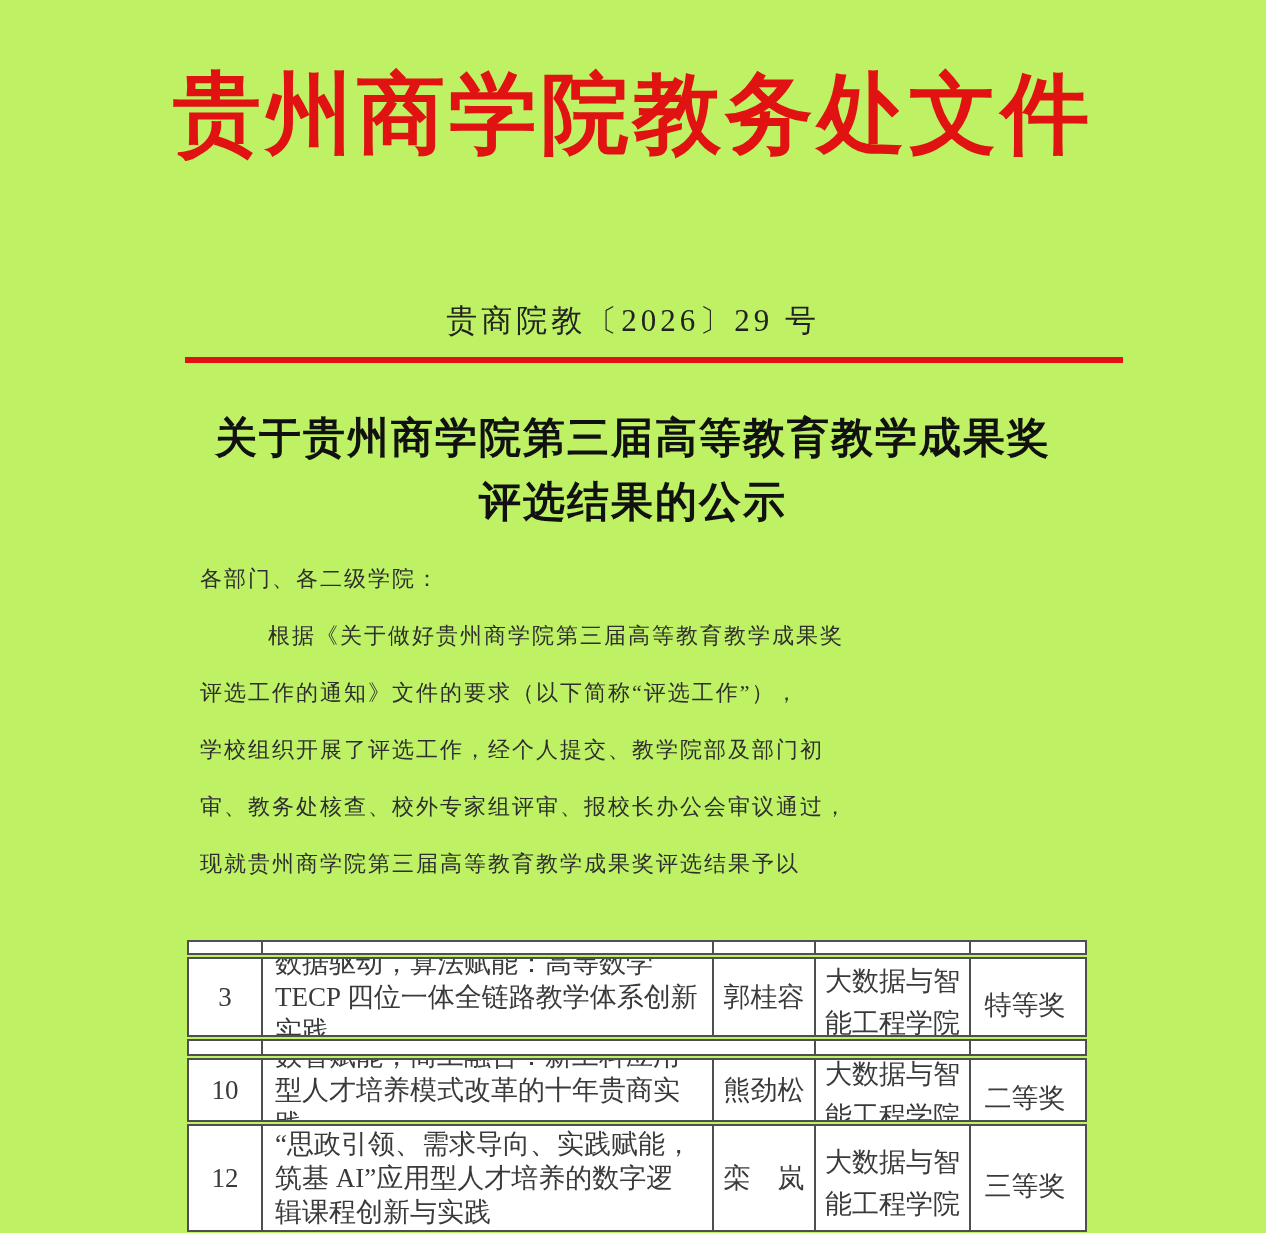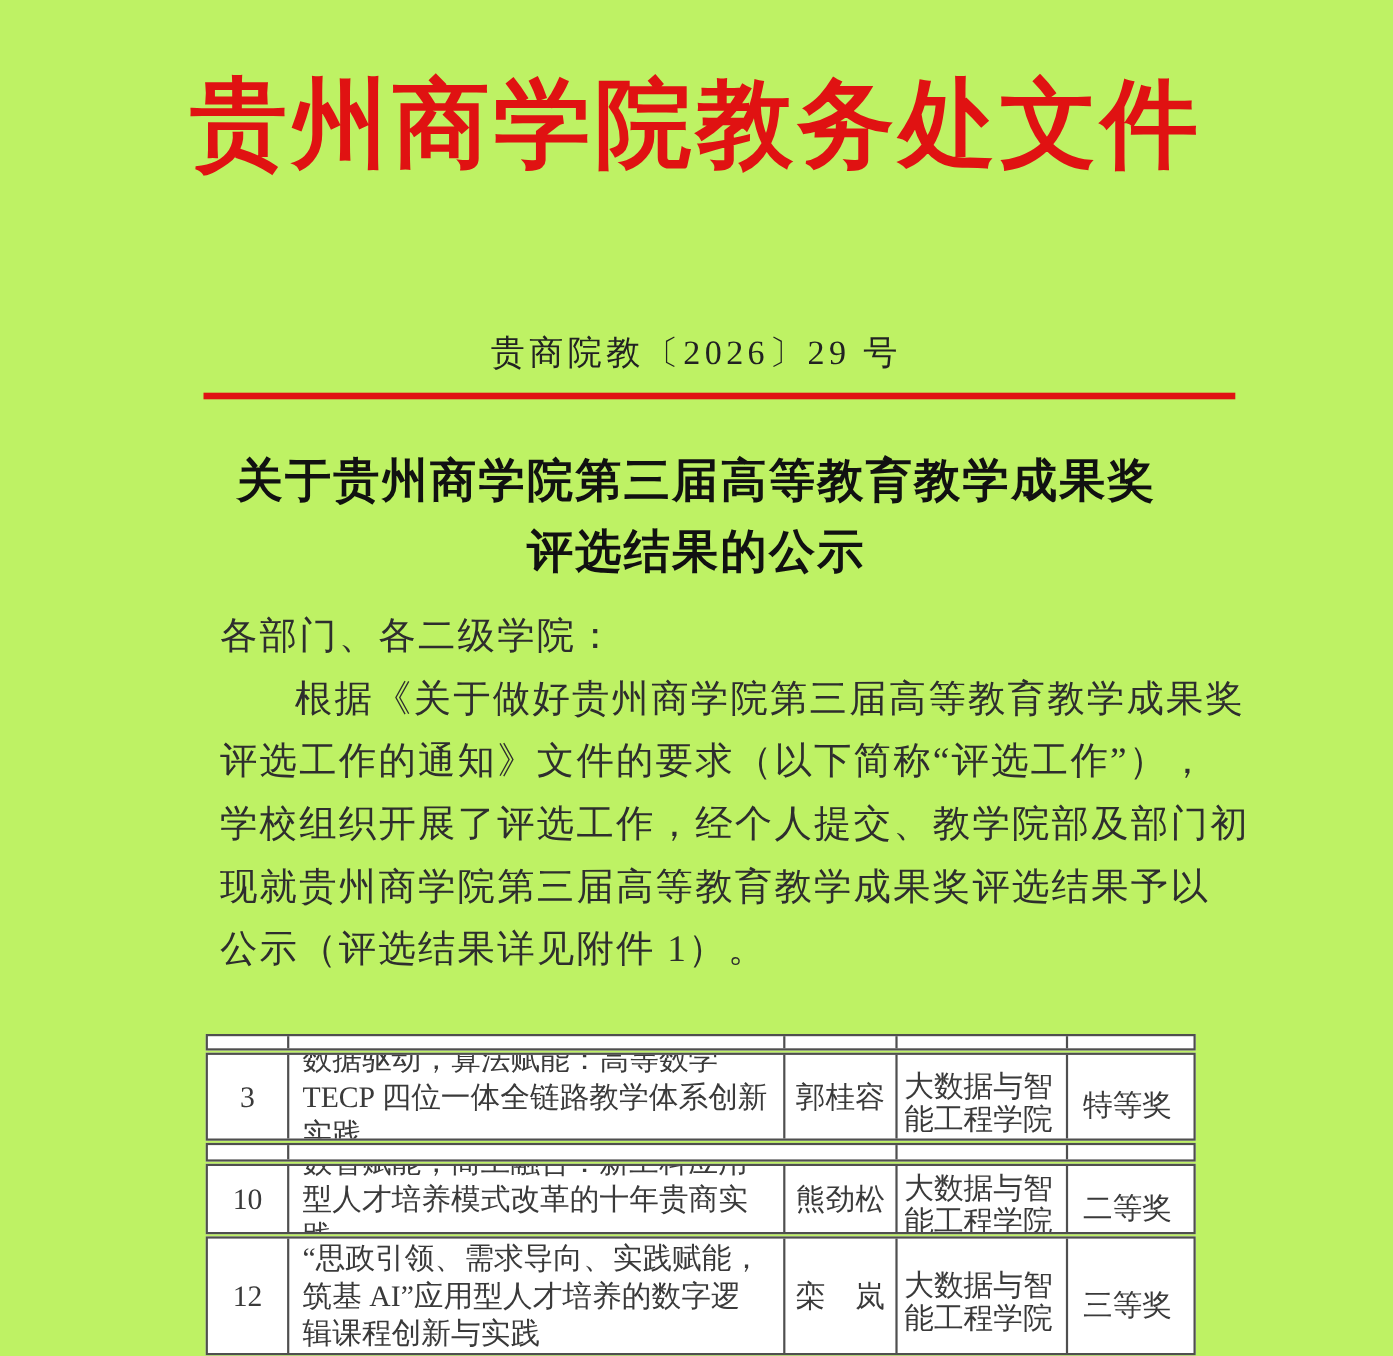--- a/index.html
+++ b/index.html
@@ -35,21 +35,21 @@
   .subject {
     position:absolute; top:406px; left:0; width:100%;
     text-align:center;
     font-size:42px; font-weight:bold;
     color:#111111;
     line-height:64px;
     letter-spacing:2px;
   }
   .body-text {
     position:absolute; top:550px; left:200px; width:885px;
-    font-size:34px;
+    font-size:22px;
     color:#2e2e2e;
     letter-spacing:2px;
   }
   .body-line { height:57px; line-height:57px; white-space:nowrap; }
   .body-line.indent { text-indent:68px; }
 
   
   .table-area {
     position:absolute; top:940px; left:187px; width:900px;
     font-size:27px;
@@ -71,21 +71,21 @@
   .c2 { width:451px; flex:0 0 451px; justify-content:flex-start; }
   .c3 { width:102px; flex:0 0 102px; }
   .c4 { width:155px; flex:0 0 155px; }
   .c5 { width:108px; flex:0 0 108px;margin-top:16px; }
   .project-text {
     display:block;
     padding:2px 12px;
     line-height:34px;
     text-align:left;
   }
-  .dept-text { display:block; text-align:left; line-height:30px; padding:0 6px;margin-top:10px; }
+  .dept-text { display:block; text-align:center; line-height:42px; padding:0 6px;margin-top:10px; }
   .sliver-a { height:15px; }
   .sliver-b { height:17px; }
   .sliver-b .c2 { position:relative; align-items:flex-start;margin-top:26px; }
   .clip-text {
     display:block; padding:0 12px;
     margin-top:-15px;
     line-height:30px;
     white-space:nowrap;
   }
   .row-3  { height:80px; }
@@ -106,22 +106,22 @@
   <div class="subject">
     <div>关于贵州商学院第三届高等教育教学成果奖</div>
     <div>评选结果的公示</div>
   </div>
 
   <div class="body-text">
     <div class="body-line">各部门、各二级学院：</div>
     <div class="body-line indent">根据《关于做好贵州商学院第三届高等教育教学成果奖</div>
     <div class="body-line">评选工作的通知》文件的要求（以下简称“评选工作”），</div>
     <div class="body-line">学校组织开展了评选工作，经个人提交、教学院部及部门初</div>
+    <div class="body-line">审、教务处核查、校外专家组评审、报校长办公会审议通过，</div>
     <div class="body-line">现就贵州商学院第三届高等教育教学成果奖评选结果予以</div>
-    <div class="body-line">公示（评选结果详见附件 1）。</div>
   </div>
 
   <div class="table-area">
 
     <div class="frag sliver-a">
       <div class="cell c1"></div>
       <div class="cell c2"></div>
       <div class="cell c3"></div>
       <div class="cell c4"></div>
       <div class="cell c5"></div>

